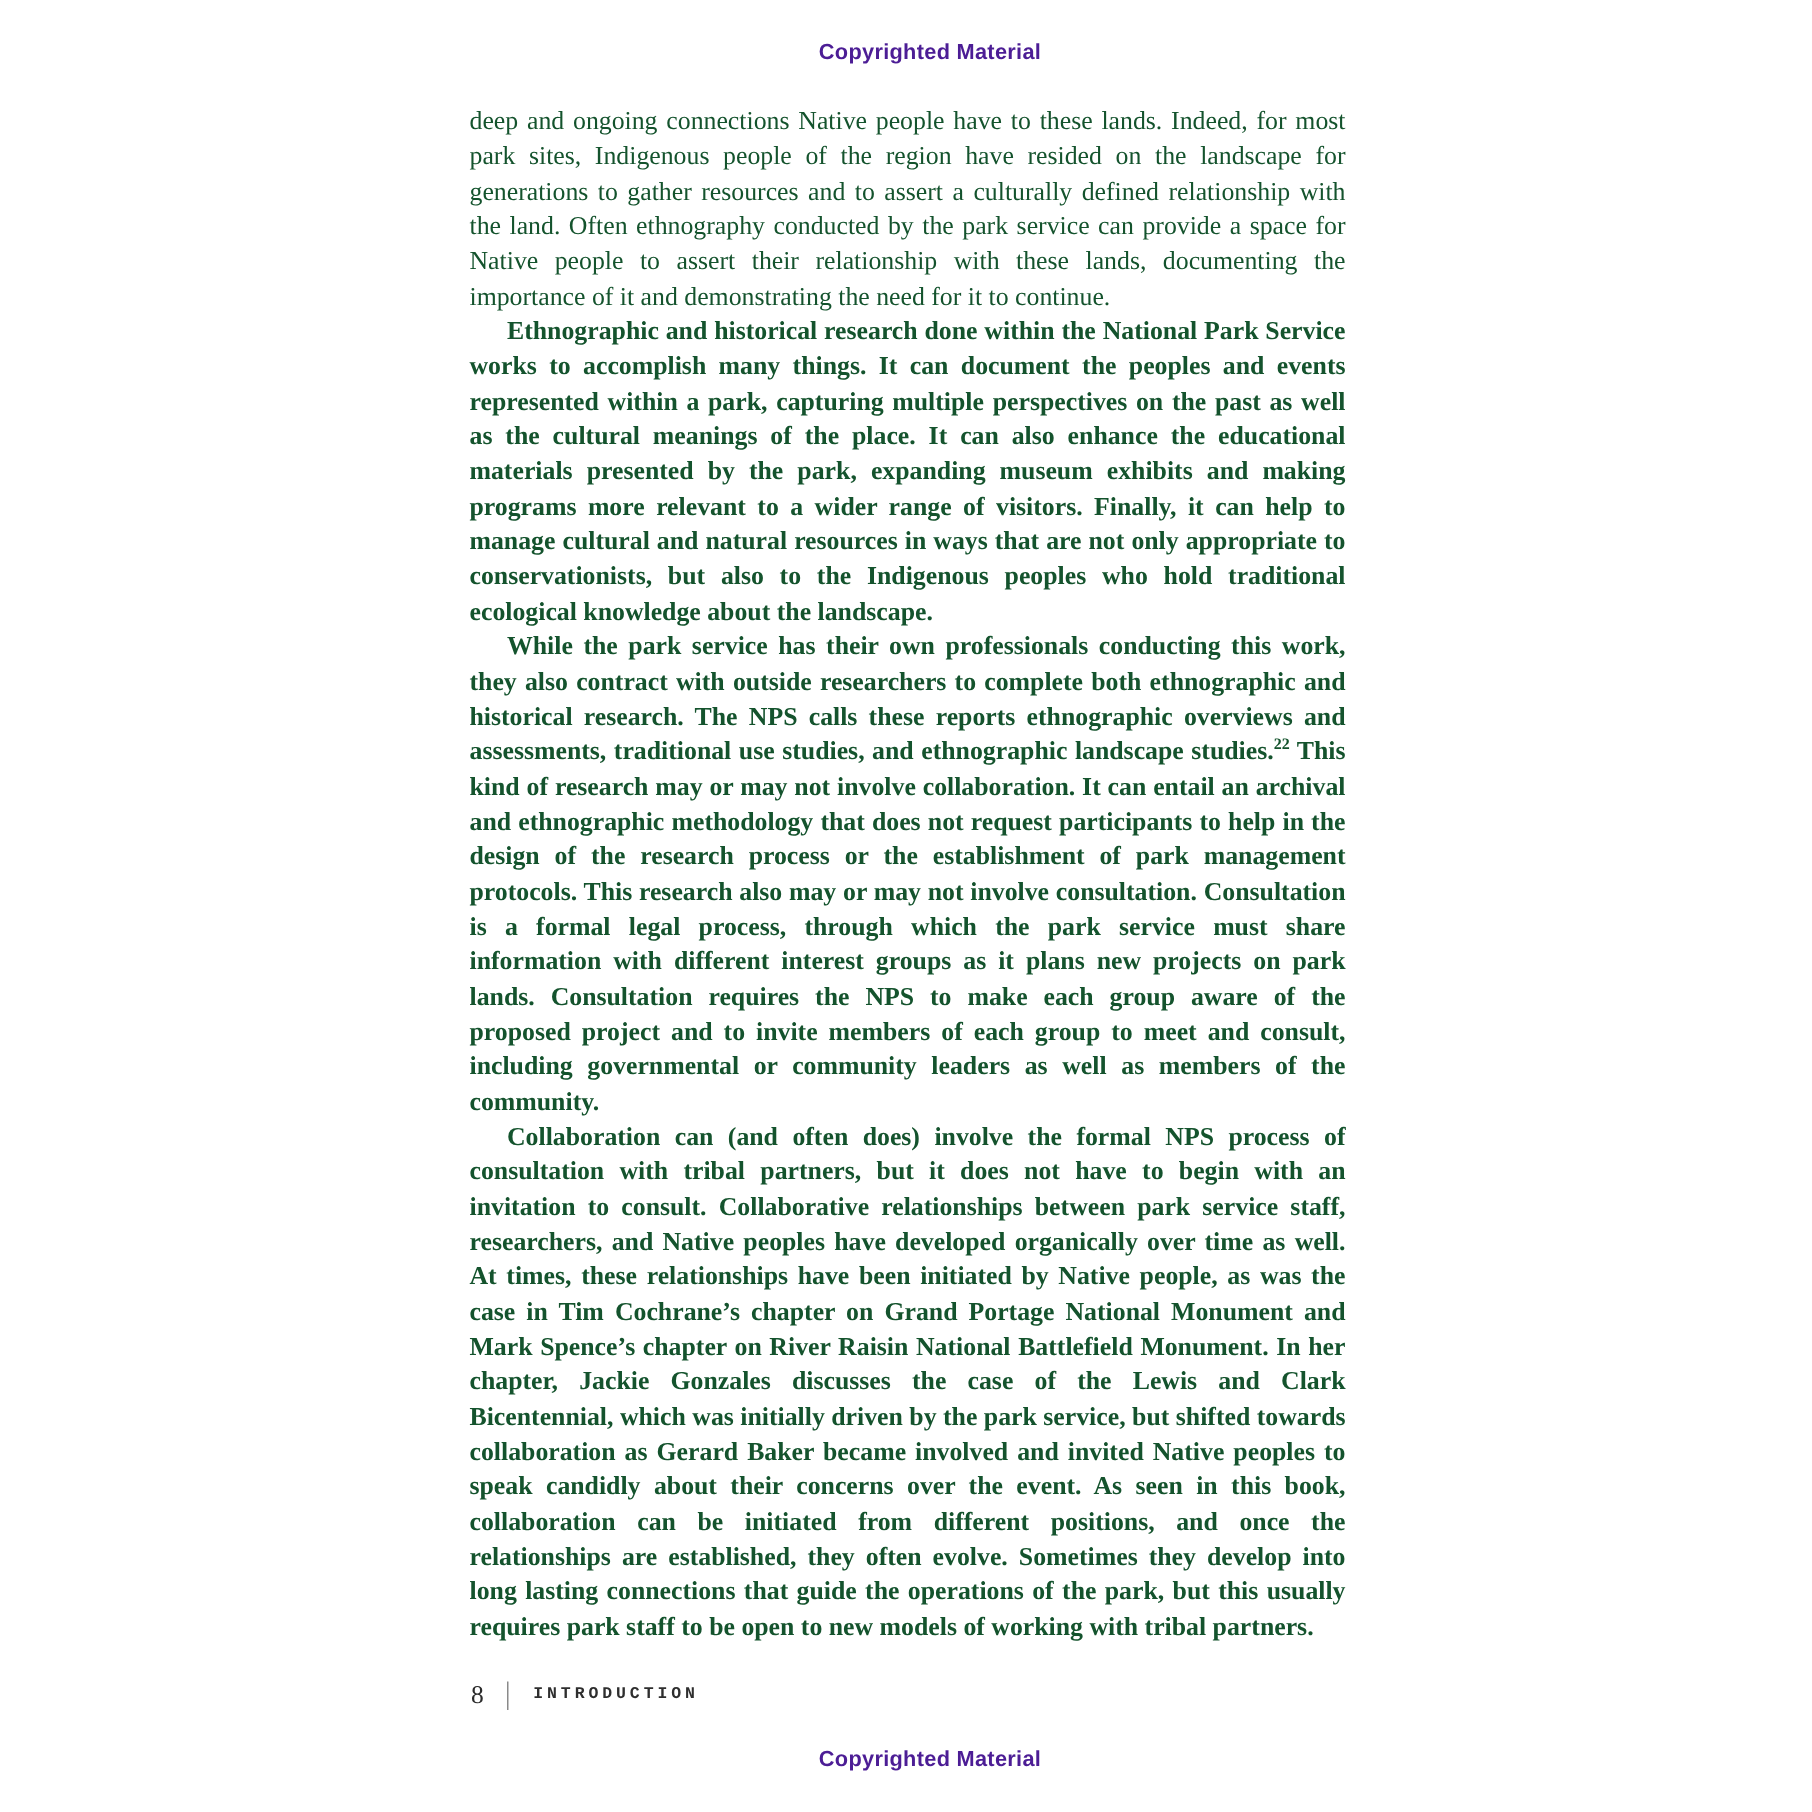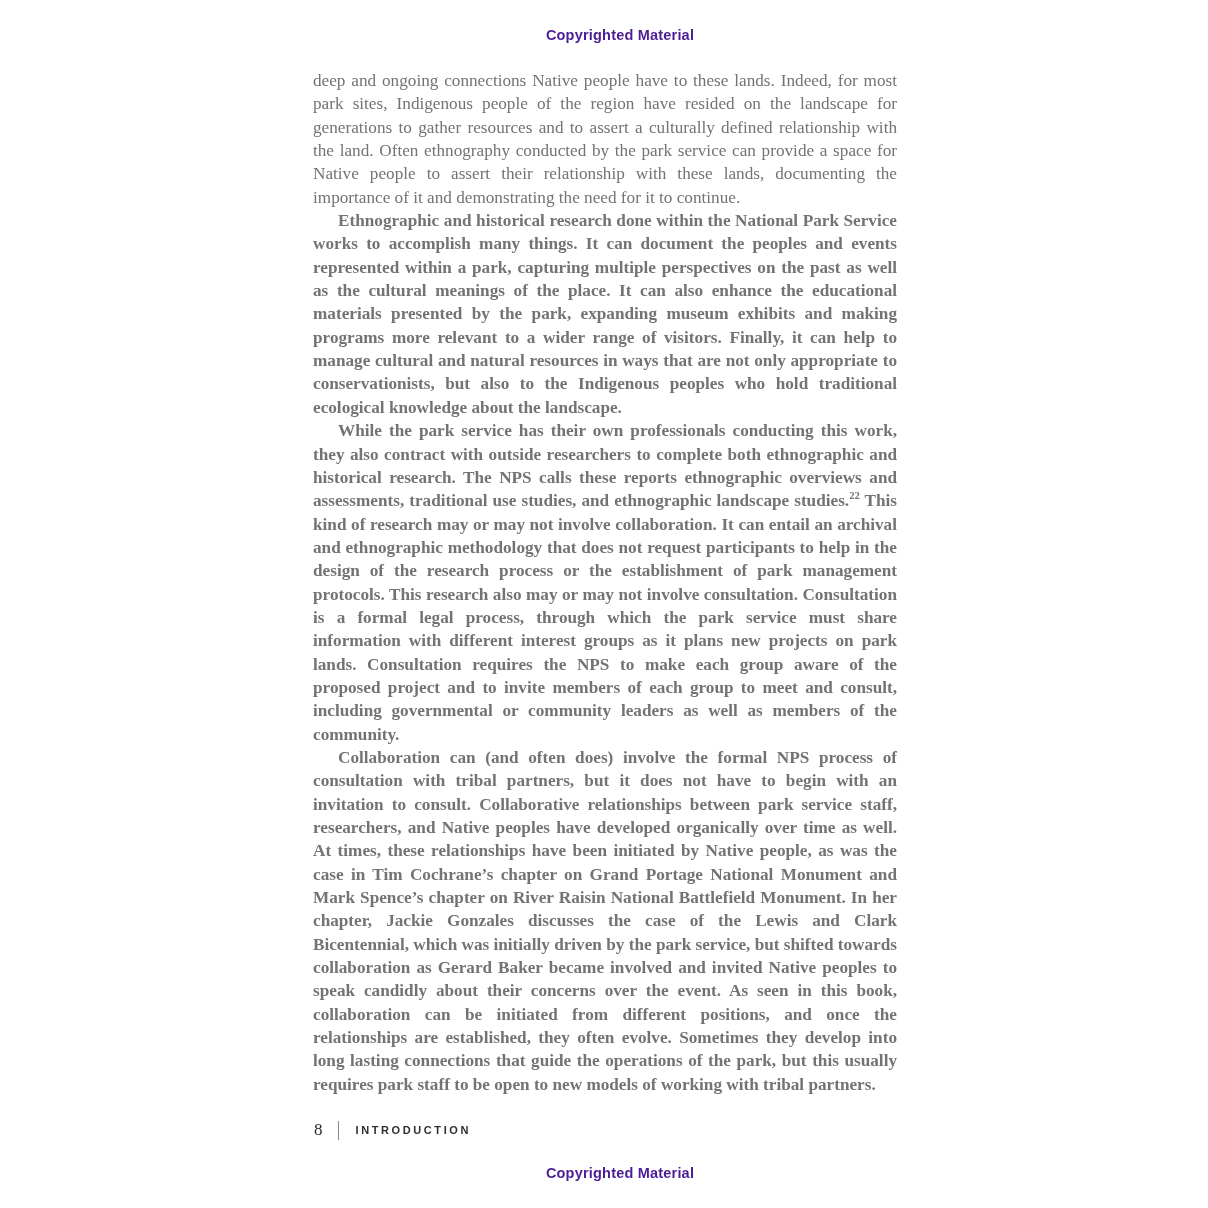--- a/index.html
+++ b/index.html
@@ -32,21 +32,21 @@
     left: 313px;
     top: 69px;
     width: 584px;
   }
   .para {
     margin: 0;
     text-align: justify;
     font-family: "Liberation Serif", serif;
     font-size: 17.2px;
     line-height: 23.35px;
-    color: #737373;
+    color: #14532d;
   }
   .para.indent { text-indent: 25px; font-weight: bold; }
   .para sup {
     font-size: 0.62em;
     line-height: 0;
     vertical-align: super;
     margin-top: 16px;
   }
   .footer {
     position: absolute;
@@ -60,21 +60,21 @@
     font-size: 17px;
     color: #2b2b2b;
   }
   .footer-sep {
     width: 1px;
     height: 19px;
     background: #8a8a8a;
     margin: 0 17px 0 15px;
   }
   .running {
-    font-family: Liberation Sans, sans-serif;
+    font-family: Liberation Mono, monospace;
     font-size: 11px;
     font-weight: 600;
     letter-spacing: 2.6px;
     color: #2e2e2e;
   }
 </style>
 </head>
 <body>
 
 <div class="page">

